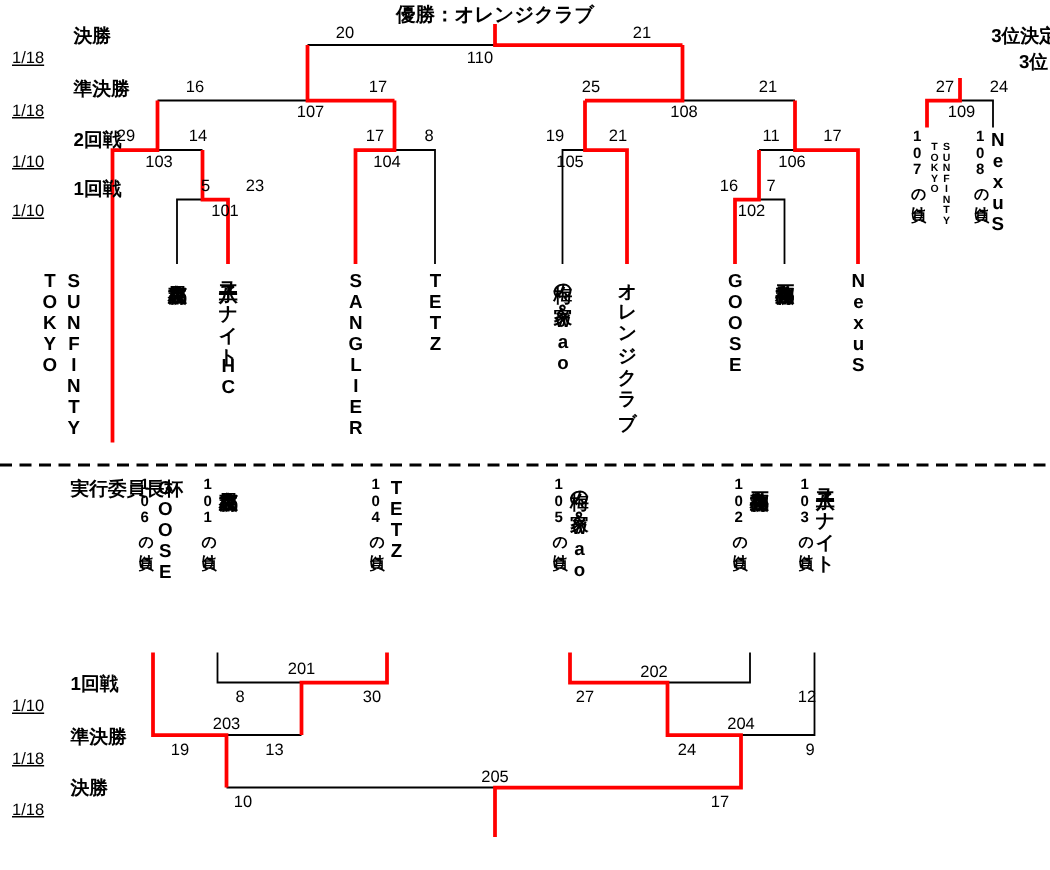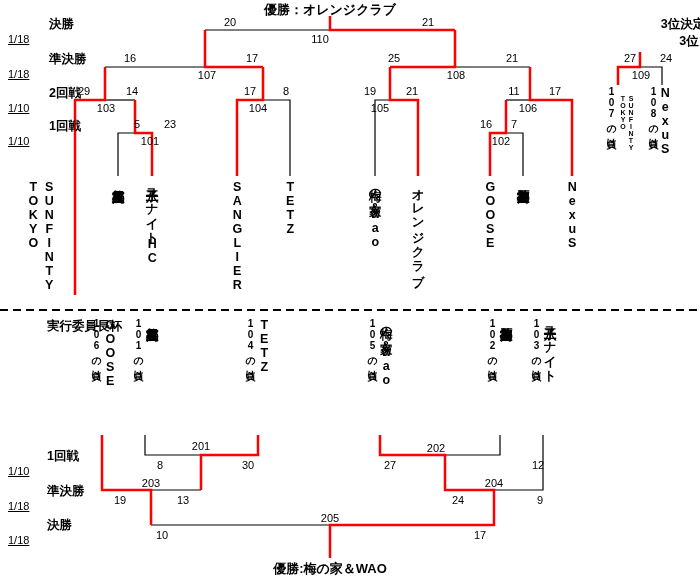--- a/index.html
+++ b/index.html
@@ -165,15 +165,14 @@
   <div class="abs ctr num" style="left:183px; top:494px;">13</div>
 
   <div class="abs ctr mno" style="left:494px; top:477px;">204</div>
   <div class="abs ctr num" style="left:458px; top:494px;">24</div>
   <div class="abs ctr num" style="left:540px; top:494px;">9</div>
 
   <div class="abs ctr mno" style="left:330px; top:512px;">205</div>
   <div class="abs ctr num" style="left:162px; top:529px;">10</div>
   <div class="abs ctr num" style="left:480px; top:529px;">17</div>
 
-  <div class="abs ctr title" style="left:330px; top:560px;">優勝:梅の家＆WAO</div>
 
 </div>
 
 </body></html>

